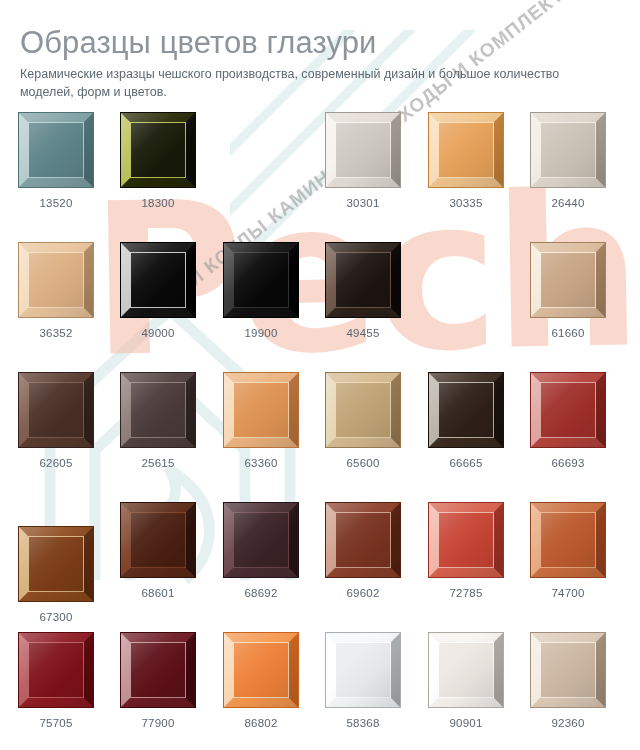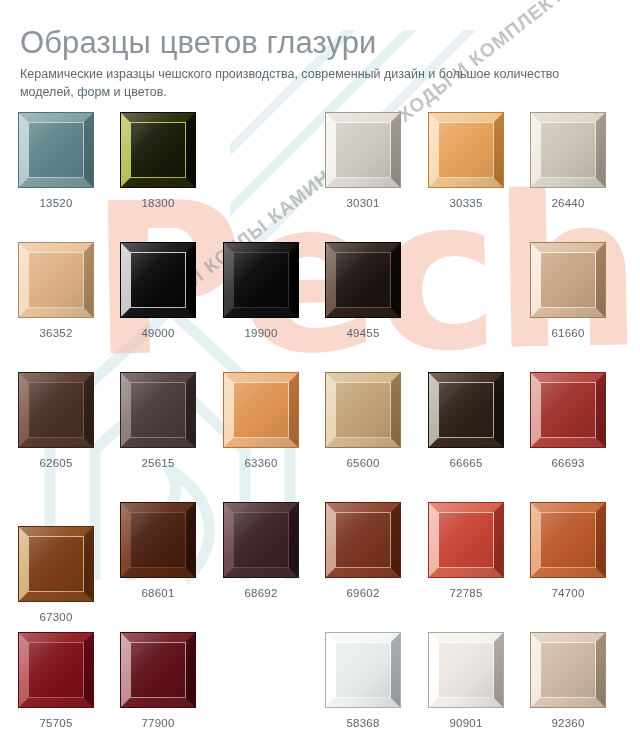--- a/index.html
+++ b/index.html
@@ -369,20 +369,29 @@
         </div>
         <div class="swatch-cell" style="left: 120px;">
           <div class="tile" style="border-color: rgb(63, 7, 12);">
             <div class="face" style="background: rgb(94, 16, 24);"></div>
             <div class="bevel" style="border-color: rgb(108, 26, 34) rgb(63, 7, 12) rgb(108, 26, 34) rgb(192, 142, 145);"></div>
             <div class="inner-line" style="border-color: rgb(192, 142, 145);"></div>
             <div class="gloss"></div>
           </div>
           <div class="swatch-label">77900</div>
         </div>
+        <div class="swatch-cell" style="left: 223px;">
+          <div class="tile" style="border-color: rgb(199, 99, 31);">
+            <div class="face" style="background: rgb(239, 130, 57);"></div>
+            <div class="bevel" style="border-color: rgb(244, 151, 79) rgb(199, 99, 31) rgb(244, 151, 79) rgb(251, 215, 179);"></div>
+            <div class="inner-line" style="border-color: rgb(251, 215, 179);"></div>
+            <div class="gloss"></div>
+          </div>
+          <div class="swatch-label">86802</div>
+        </div>
         <div class="swatch-cell" style="left: 325px;">
           <div class="tile" style="border-color: rgb(169, 174, 176);">
             <div class="face" style="background: rgb(233, 237, 238);"></div>
             <div class="bevel" style="border-color: rgb(244, 247, 248) rgb(169, 174, 176) rgb(244, 247, 248) rgb(255, 255, 255);"></div>
             <div class="inner-line" style="border-color: rgb(255, 255, 255);"></div>
             <div class="gloss"></div>
           </div>
           <div class="swatch-label">58368</div>
         </div>
         <div class="swatch-cell" style="left: 428px;">

